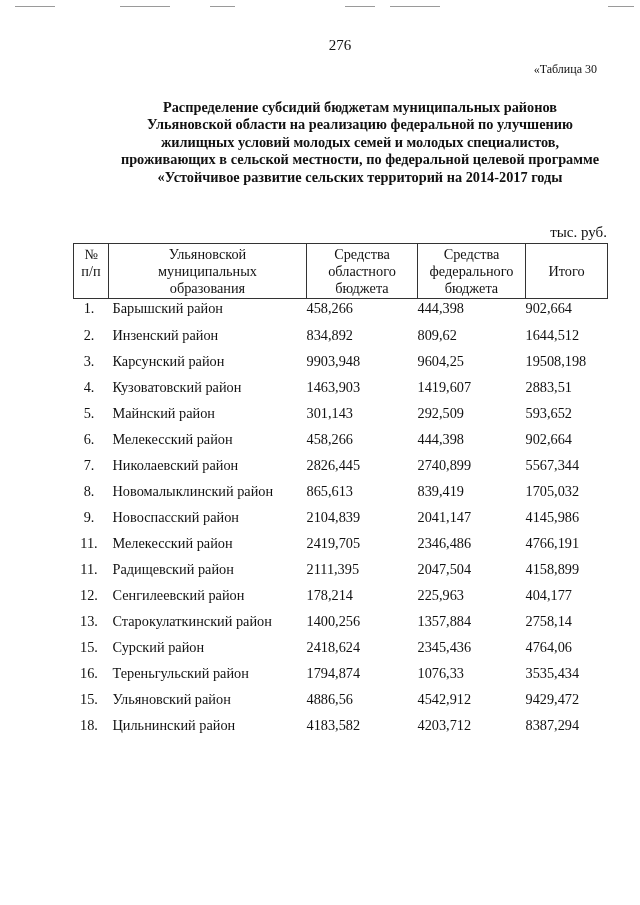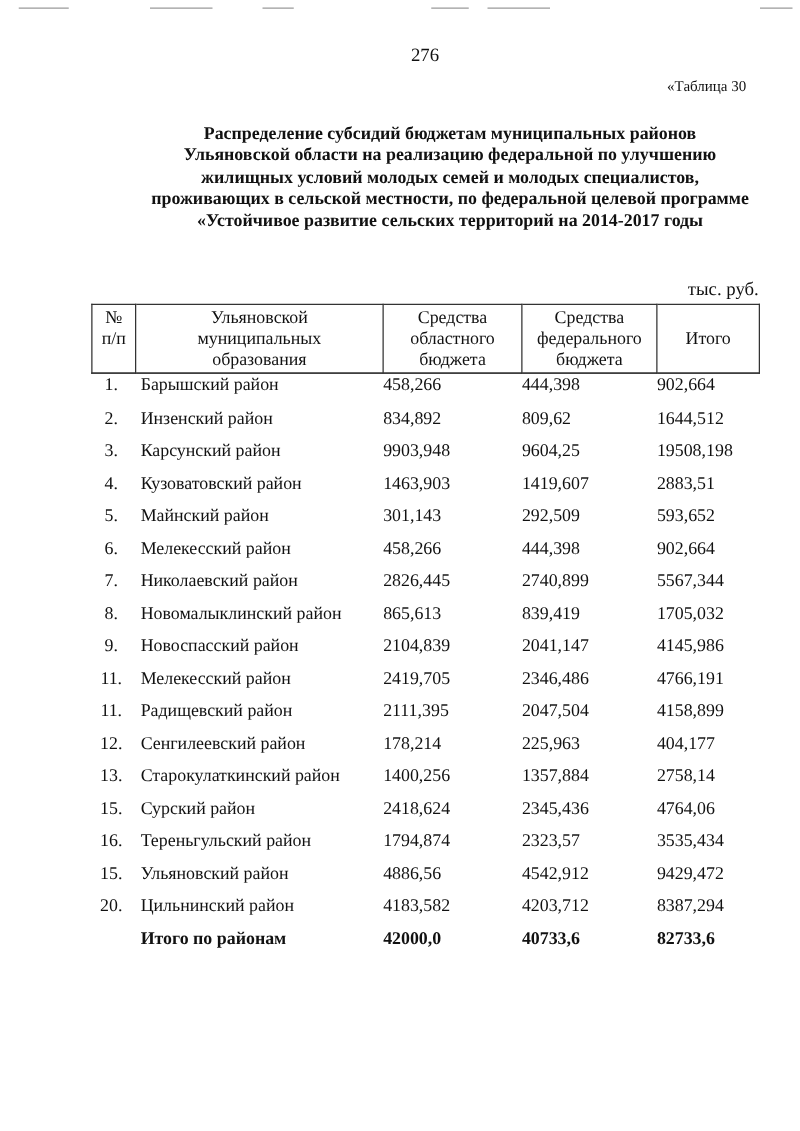--- a/index.html
+++ b/index.html
@@ -241,38 +241,31 @@
         <td class="cell-num">15.</td>
         <td class="cell-name">Сурский район</td>
         <td class="cell-val">2418,624</td>
         <td class="cell-val">2345,436</td>
         <td class="cell-val">4764,06</td>
       </tr>
       <tr>
         <td class="cell-num">16.</td>
         <td class="cell-name">Тереньгульский район</td>
         <td class="cell-val">1794,874</td>
-        <td class="cell-val">2323,57</td>
+        <td class="cell-val">1076,33</td>
         <td class="cell-val">3535,434</td>
       </tr>
       <tr>
         <td class="cell-num">15.</td>
         <td class="cell-name">Ульяновский район</td>
         <td class="cell-val">4886,56</td>
         <td class="cell-val">4542,912</td>
         <td class="cell-val">9429,472</td>
       </tr>
       <tr>
-        <td class="cell-num">20.</td>
+        <td class="cell-num">18.</td>
         <td class="cell-name">Цильнинский район</td>
         <td class="cell-val">4183,582</td>
         <td class="cell-val">4203,712</td>
         <td class="cell-val">8387,294</td>
       </tr>
-      <tr class="total-row">
-        <td class="cell-num"></td>
-        <td class="cell-name">Итого по районам</td>
-        <td class="cell-val">42000,0</td>
-        <td class="cell-val">40733,6</td>
-        <td class="cell-val">82733,6</td>
-      </tr>
     </tbody>
 </table>
 
 </body></html>

